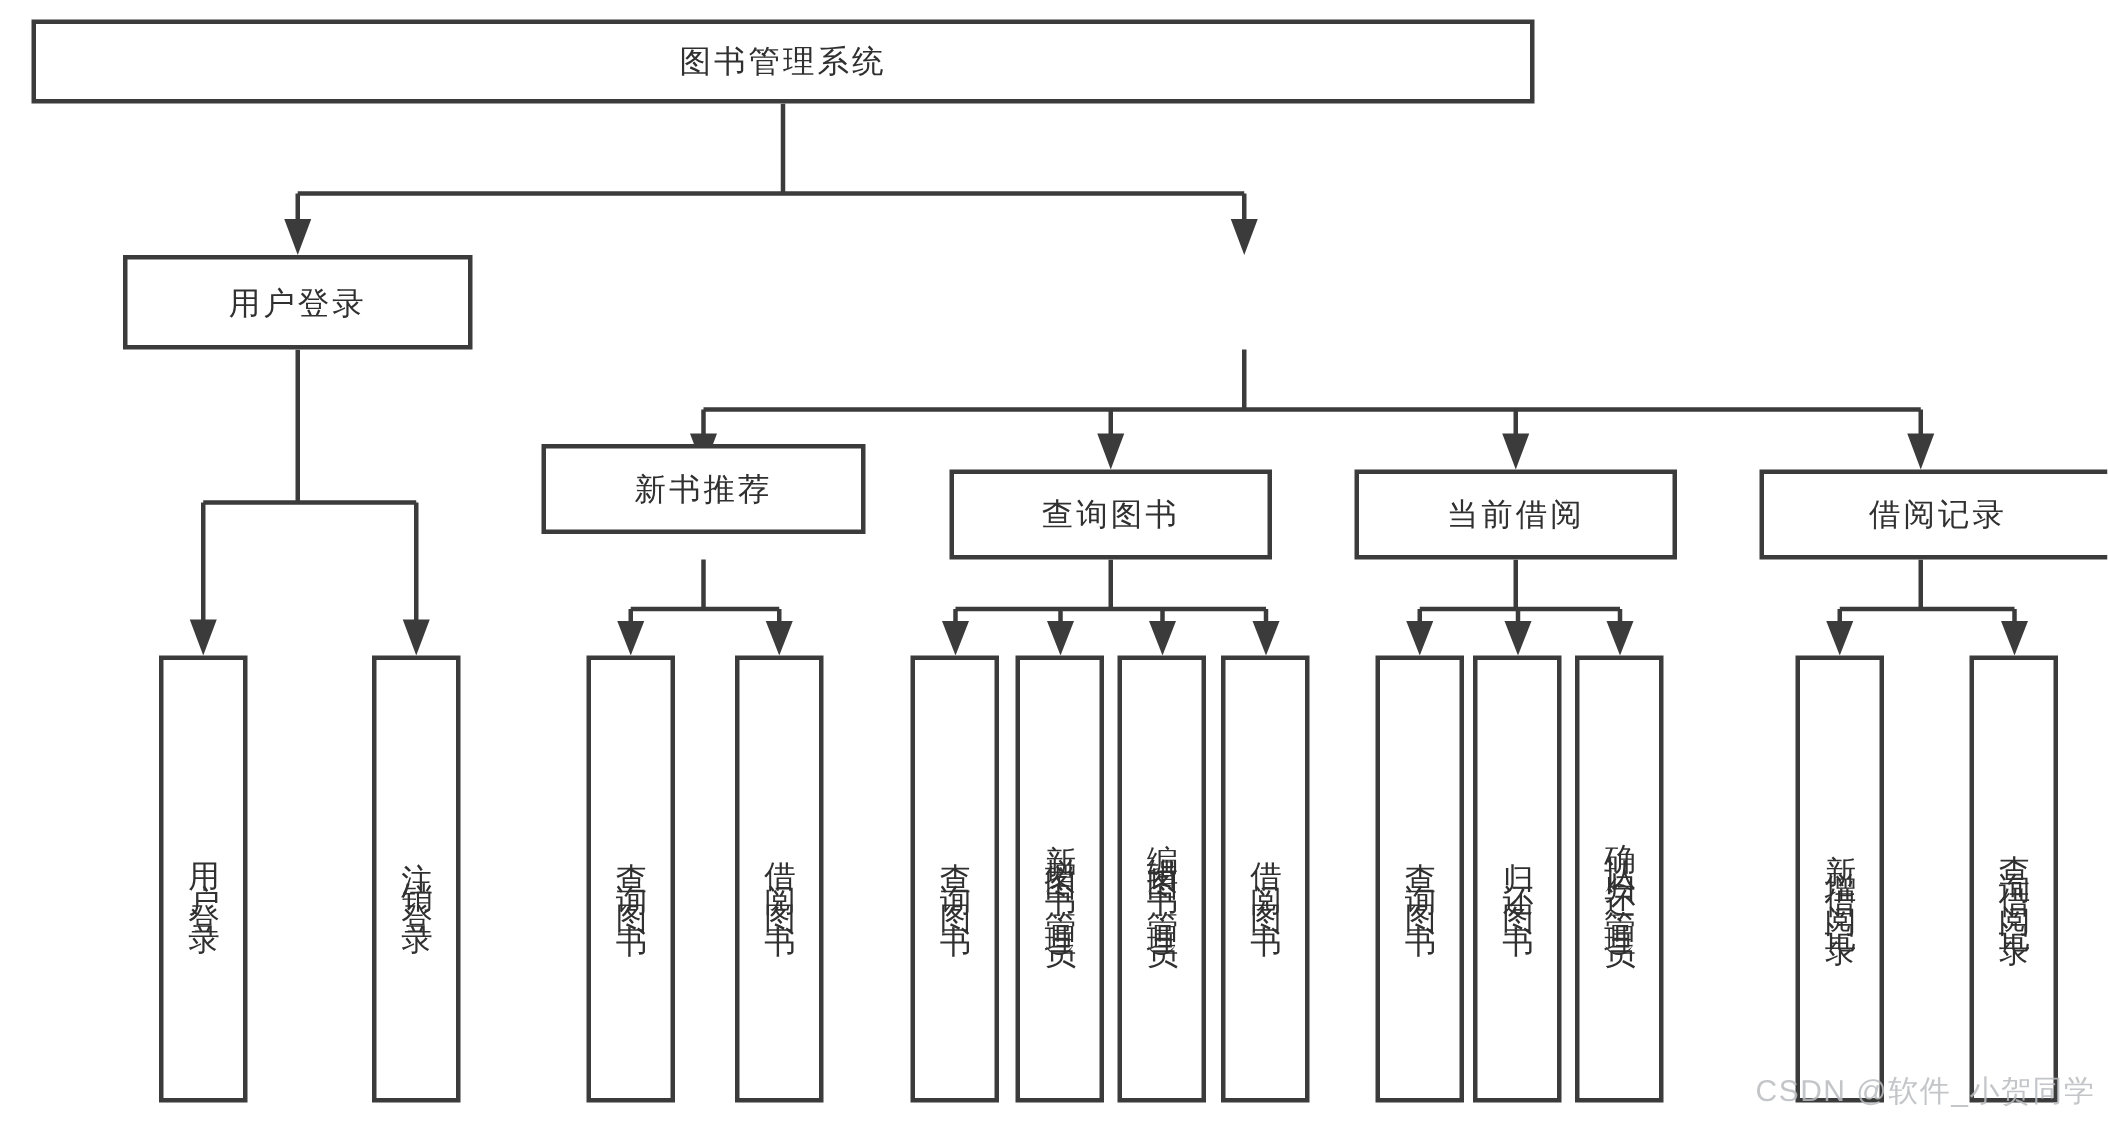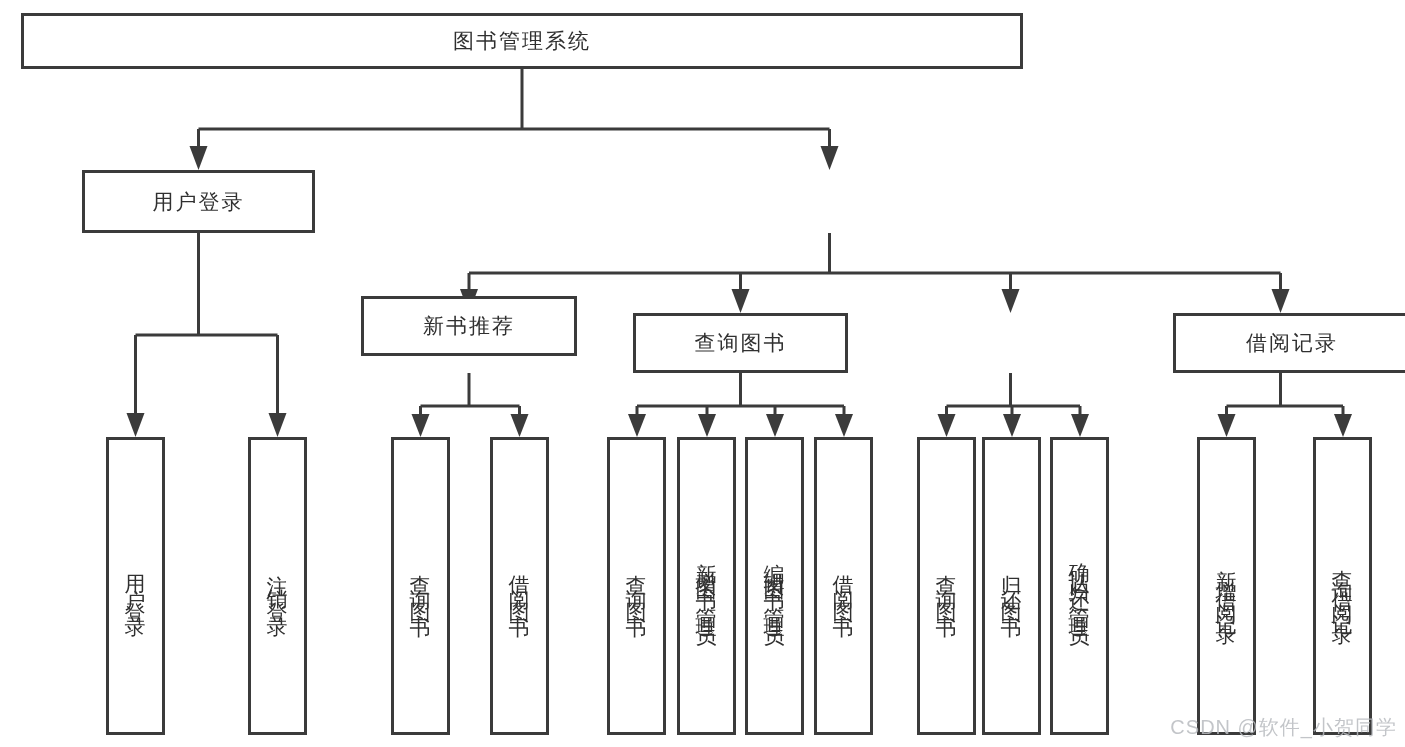--- a/index.html
+++ b/index.html
@@ -127,20 +127,23 @@
   <div class="node" style="left:82px;top:170px;width:233px;height:63px">
     <span>用户登录</span>
   </div>
 
   <div class="node" style="left:361px;top:296px;width:216px;height:60px">
     <span>新书推荐</span>
   </div>
   <div class="node" style="left:633px;top:313px;width:215px;height:60px">
     <span>查询图书</span>
   </div>
+  <div class="node" style="left:903px;top:313px;width:215px;height:60px">
+    <span>当前借阅</span>
+  </div>
   <div class="node" style="left:1173px;top:313px;width:238px;height:60px">
     <span>借阅记录</span>
   </div>
 
   <div class="leaf" style="left:106px">
     <span class="label">用户登录</span>
   </div>
   <div class="leaf" style="left:248px">
     <span class="label">注销登录</span>
   </div>

